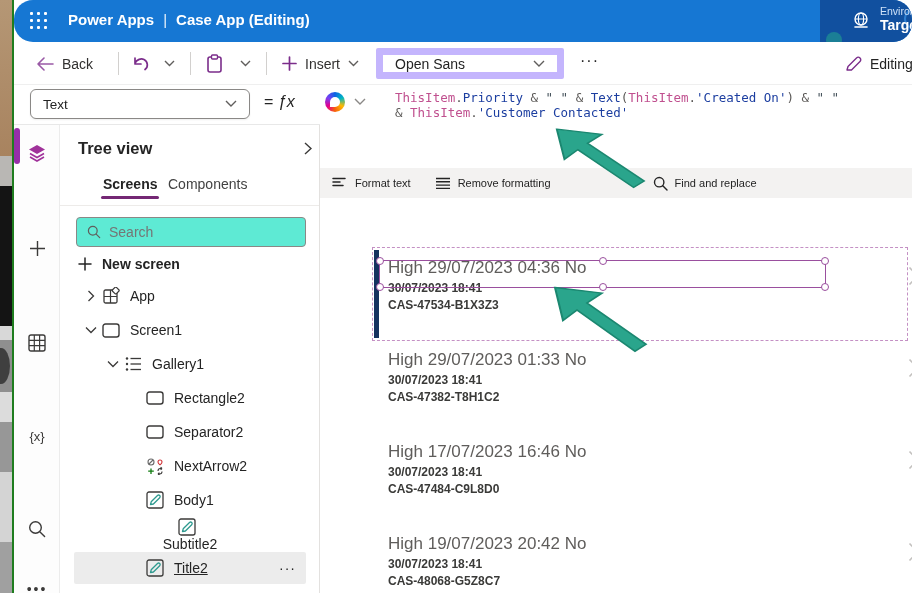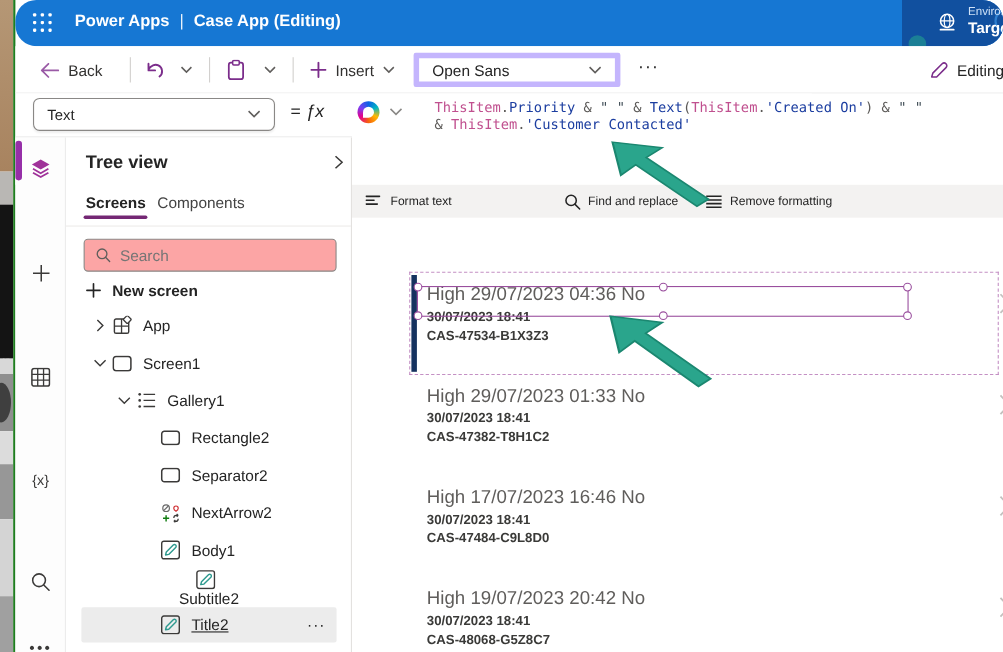--- a/index.html
+++ b/index.html
@@ -26,21 +26,21 @@
   #env-texts { position:absolute; left:60px; top:5px; white-space:nowrap; }
   #env-line1 { font-size:10.5px; color:#cfe2f8; }
   #env-line2 { font-size:14px; color:#fff; font-weight:bold; }
   .globe { position:absolute; left:30px; top:10px; }
 
   
   #toolbar { left:14px; top:42px; width:898px; height:43px; background:#fff; border-bottom:1px solid #efefef; }
   .tb-item { position:absolute; top:0; height:43px; display:flex; align-items:center; gap:8px; font-size:14px; color:#323130; }
   .tb-sep { position:absolute; top:10px; width:1px; height:23px; background:#d2d0ce; }
   .chev { color:#605e5c; }
-  #font-dropdown { position:absolute; left:362px; top:6px; width:188px; height:31px; border:5px solid #c4b5fd;
+  #font-dropdown { position:absolute; left:362px; top:6px; width:188px; height:31px; border:7px solid #c4b5fd;
                    border-radius:2px; display:flex; align-items:center; justify-content:space-between;
                    padding:0 12px; font-size:14px; color:#242424; background:#fff; }
   #toolbar-more { position:absolute; left:566px; top:10px; font-size:16px; color:#242424; letter-spacing:1px; }
   #editing-chip { position:absolute; left:831px; top:0; height:43px; display:flex; align-items:center; gap:8px; font-size:14px; color:#242424; white-space:nowrap; }
 
   
   #formula-row { left:14px; top:85px; width:724px; height:83px; background:#fff; }
   #formula-left { position:absolute; left:0; top:0; width:306px; height:40px; border-bottom:1px solid #e8e8e8; }
   #prop-dropdown { position:absolute; left:16px; top:4px; width:220px; height:30px; border:1px solid #8a8886;
                    border-radius:6px; background:#fff; box-shadow:0 1px 2px rgba(0,0,0,.07);
@@ -68,27 +68,27 @@
 
   
   #left-rail { left:14px; top:125px; width:46px; height:468px; background:#fdfdfd; border-right:1px solid #ececec; }
   .rail-item { position:absolute; left:0; width:46px; height:34px; display:flex; align-items:center; justify-content:center; color:#3b3a39; }
   #rail-pill { position:absolute; left:0px; top:5px; width:6px; height:36px; border-radius:4px; background:#962fa8; }
 
   
   #tree-panel { left:60px; top:125px; width:260px; height:468px; background:#fff; border-right:1px solid #e3e1df; }
   #tree-title { position:absolute; left:18px; top:14px; font-size:16.5px; font-weight:bold; color:#242424; }
   #tree-collapse { position:absolute; left:244px; top:16px; color:#3b3a39; }
-  .tab { position:absolute; top:51px; font-size:14px; color:#424242; }
+  .tab { position:absolute; top:51px; font-size:14px; color:#424242;margin-left:25px; }
   #tab-screens { left:18px; font-weight:bold; color:#242424; }
   #tab-screens::after { content:""; position:absolute; left:-2px; right:-2px; bottom:-7px; height:3px; background:#742774; border-radius:2px; }
   #tab-components { left:83px; }
   #tabs-divider { position:absolute; left:0; top:80px; width:259px; height:1px; background:#edebe9; }
   #tree-search { position:absolute; left:16px; top:92px; width:230px; height:30px; border:1px solid #8a8886;
-                 border-radius:4px; background:#fca5a5; display:flex; align-items:center; gap:8px; padding:0 10px; }
+                 border-radius:4px; background:#5eead4; display:flex; align-items:center; gap:8px; padding:0 10px; }
   #tree-search input { border:none; outline:none; font-size:14px; color:#605e5c; width:160px; font-family:inherit; background:transparent; }
   #new-screen { position:absolute; left:18px; top:131px; display:flex; align-items:center; gap:10px;
                 font-size:14px; font-weight:600; color:#242424; }
   #tree-list { position:absolute; left:0; top:155px; width:259px; }
   .tree-row { position:absolute; left:14px; width:232px; height:32px; display:flex; align-items:center;
               font-size:14px; color:#242424; border-radius:2px; }
   .tree-row.selected { background:#ececec;text-decoration:underline; }
   .tree-chev { width:14px; display:flex; justify-content:center; color:#3b3a39; }
   .tree-icon { width:18px; height:18px; margin:0 10px 0 4px; display:flex; align-items:center; justify-content:center; }
   .tree-more { position:absolute; right:10px; color:#242424; font-size:14px; letter-spacing:1px; }
@@ -235,32 +235,32 @@
   <div id="formula-code"><div><span class="tk-ident">ThisItem</span><span class="tk-op">.</span><span class="tk-prop">Priority</span><span class="tk-op"> &amp; </span><span class="tk-str">" "</span><span class="tk-op"> &amp; </span><span class="tk-fn">Text</span><span class="tk-op">(</span><span class="tk-ident">ThisItem</span><span class="tk-op">.</span><span class="tk-prop">'Created On'</span><span class="tk-op">)</span><span class="tk-op"> &amp; </span><span class="tk-str">" "</span></div><div><span class="tk-op">&amp; </span><span class="tk-ident">ThisItem</span><span class="tk-op">.</span><span class="tk-prop">'Customer Contacted'</span></div></div>
 </div>
 
 <div class="abs" id="format-bar">
   <div class="fmt-item">
     <svg width="16" height="12" viewBox="0 0 16 12">
         <path d="M1 1.5 H13 M1 5 H8 M1 8.5 H11" stroke="#242424" stroke-width="1.5" stroke-linecap="round"></path>
       </svg>
     <span>Format text</span>
   </div>
+  <div class="fmt-item">
+    <svg width="16" height="13" viewBox="0 0 16 13">
+        <path d="M1 1.5 H15 M1 4.8 H15 M1 8.1 H15 M1 11.4 H15" stroke="#242424" stroke-width="1.4"></path>
+      </svg>
+    <span>Remove formatting</span>
+  </div>
   <div class="fmt-item" style="margin-left:78px;">
     <svg width="15" height="15" viewBox="0 0 15 15">
         <circle cx="6.2" cy="6.2" r="4.7" fill="none" stroke="#242424" stroke-width="1.4"></circle>
         <line x1="9.8" y1="9.8" x2="14" y2="14" stroke="#242424" stroke-width="1.4" stroke-linecap="round"></line>
       </svg>
     <span>Find and replace</span>
-  </div>
-  <div class="fmt-item">
-    <svg width="16" height="13" viewBox="0 0 16 13">
-        <path d="M1 1.5 H15 M1 4.8 H15 M1 8.1 H15 M1 11.4 H15" stroke="#242424" stroke-width="1.4"></path>
-      </svg>
-    <span>Remove formatting</span>
   </div>
 </div>
 
 <div class="abs" id="left-rail">
     <div class="rail-item" style="top: 11px;">
       <span style="display:flex;">
         <svg width="20" height="20" viewBox="0 0 20 20">
           <path d="M10 2 L18 6.5 L10 11 L2 6.5 Z" fill="#a0329a"></path>
           <path d="M3 10.5 L10 14.5 L17 10.5" fill="none" stroke="#a0329a" stroke-width="1.6"></path>
           <path d="M3 14 L10 18 L17 14" fill="none" stroke="#a0329a" stroke-width="1.6"></path>

